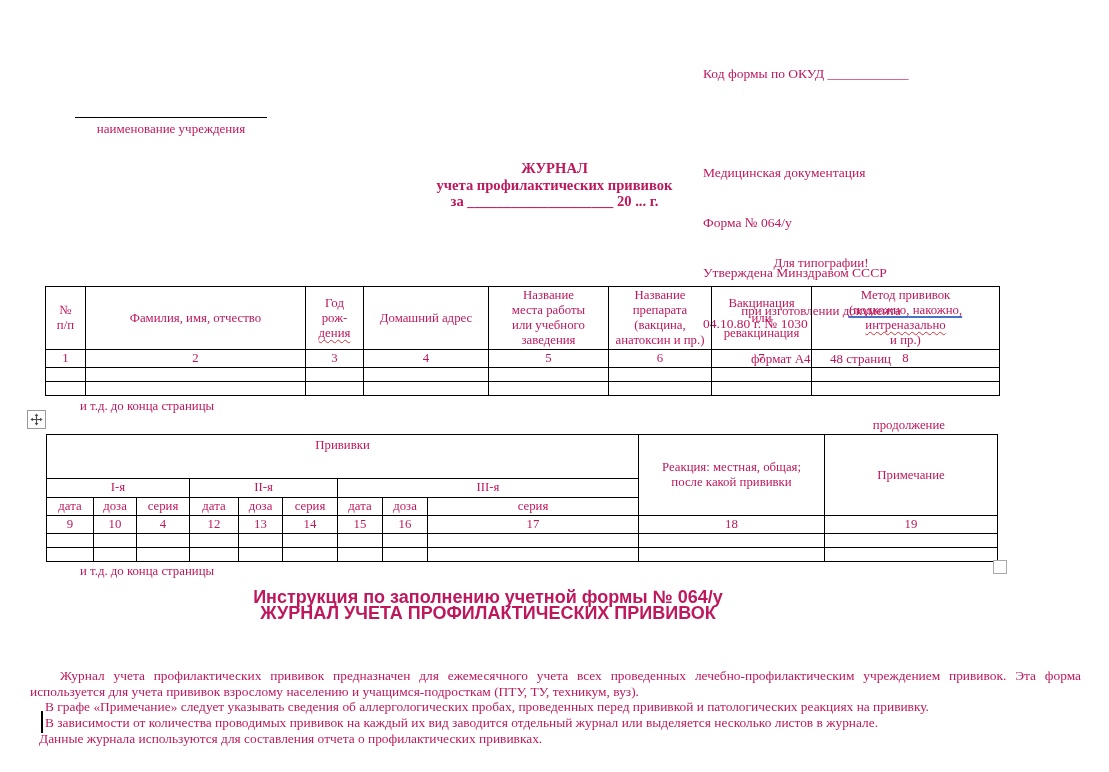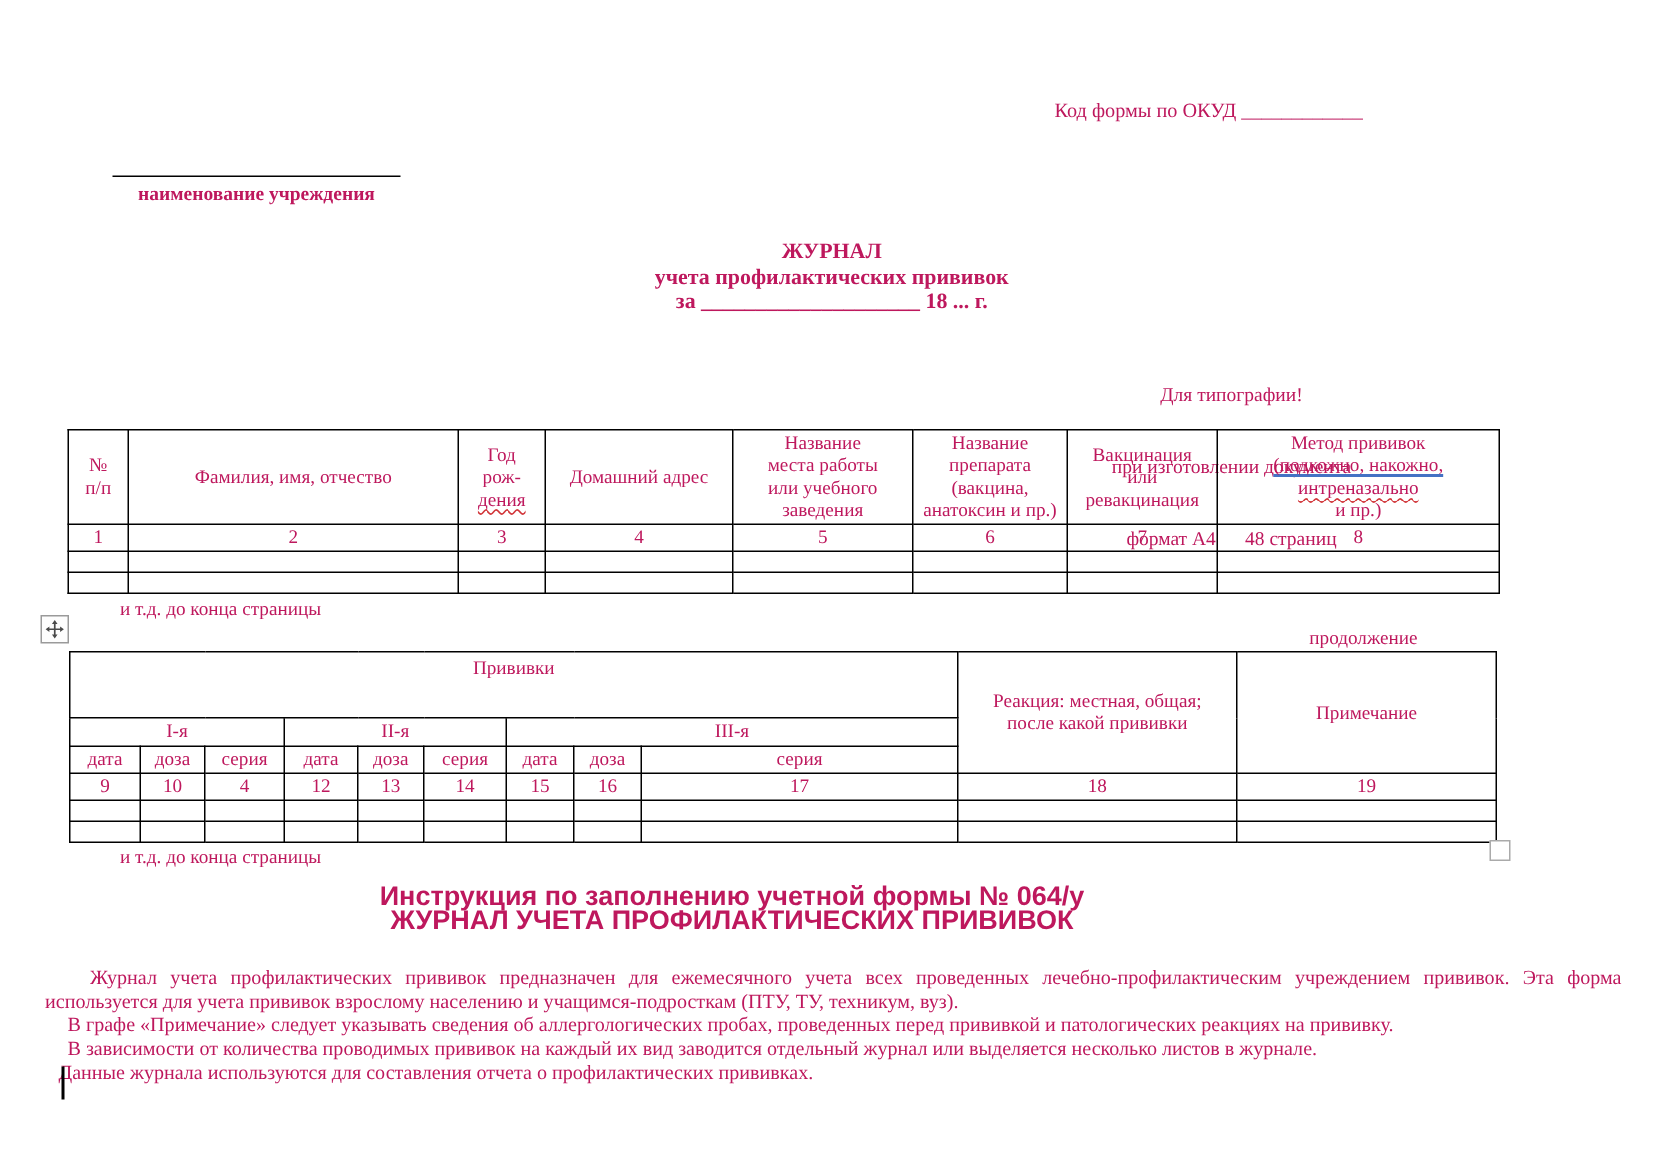--- a/index.html
+++ b/index.html
@@ -11,21 +11,21 @@
     font-family: "Liberation Serif", serif;
     color: #be185d;
     overflow: hidden;
   }
   
   .hdr-right {
     position: absolute; left: 703px; top: 32px;
     font-size: 13.5px; line-height: 16.8px; white-space: pre;
   }
   .hdr-right .grp2 { margin-top: 15px; }
-  .inst-block { position: absolute; left: 75px; top: 117px; width: 192px; text-align: center; font-weight: bold; }
+  .inst-block { position: absolute; left: 75px; top: 117px; width: 192px; text-align: center; }
   .inst-line { border-top: 1.4px solid #000; height: 0; margin-bottom: 3px; }
   .inst-label { font-size: 13px; }
   .doc-title {
     position: absolute; left: 0; top: 160px; width: 1109px;
     text-align: center; font-weight: bold; font-size: 14.6px; line-height: 16.6px;
   }
   .typo-note {
     position: absolute; left: 688px; top: 223px; width: 266px;
     text-align: center; font-size: 13px; line-height: 16px; white-space: pre;
   }
@@ -73,46 +73,52 @@
     position: absolute; left: 41px; top: 711px; width: 1.5px; height: 22px;
     background: #000;
   }
   
   .instr-heading {
     position: absolute; left: 0; top: 589px; width: 976px; text-align: center;
     font-family: "Liberation Sans", sans-serif; font-weight: bold;
     font-size: 18px; line-height: 16.4px;
   }
   .instr-body {
-    position: absolute; left: 30px; top: 644px; width: 1051px;
+    position: absolute; left: 30px; top: 668px; width: 1051px;
     font-size: 13.4px; line-height: 15.7px; text-align: justify;
   }
   .instr-body p { margin: 0; }
   .ind-lg { text-indent: 30px; }
   .ind-sm { text-indent: 15px; }
   .ind-xs { text-indent: 9px; }
 </style>
 </head>
 <body>
 
 <div class="page">
 
   <div class="hdr-right">
     <div>Код формы по ОКУД ____________</div>
+    <div class="grp2">
+      <div>Медицинская документация</div>
+      <div>Форма № 064/у</div>
+      <div>Утверждена Минздравом СССР</div>
+      <div>04.10.80 г. № 1030</div>
+    </div>
   </div>
 
   <div class="inst-block">
     <div class="inst-line"></div>
     <div class="inst-label">наименование учреждения</div>
   </div>
 
   <div class="doc-title">
     <div>ЖУРНАЛ</div>
     <div>учета профилактических прививок</div>
-    <div>за ____________________ 18 ... г.</div>
+    <div>за ____________________ 20 ... г.</div>
   </div>
 
   <div class="typo-note">
     <div>Для типографии!</div>
     <div>при изготовлении документа</div>
     <div>формат А4      48 страниц</div>
   </div>
 
   <table class="t1">
     <colgroup>

